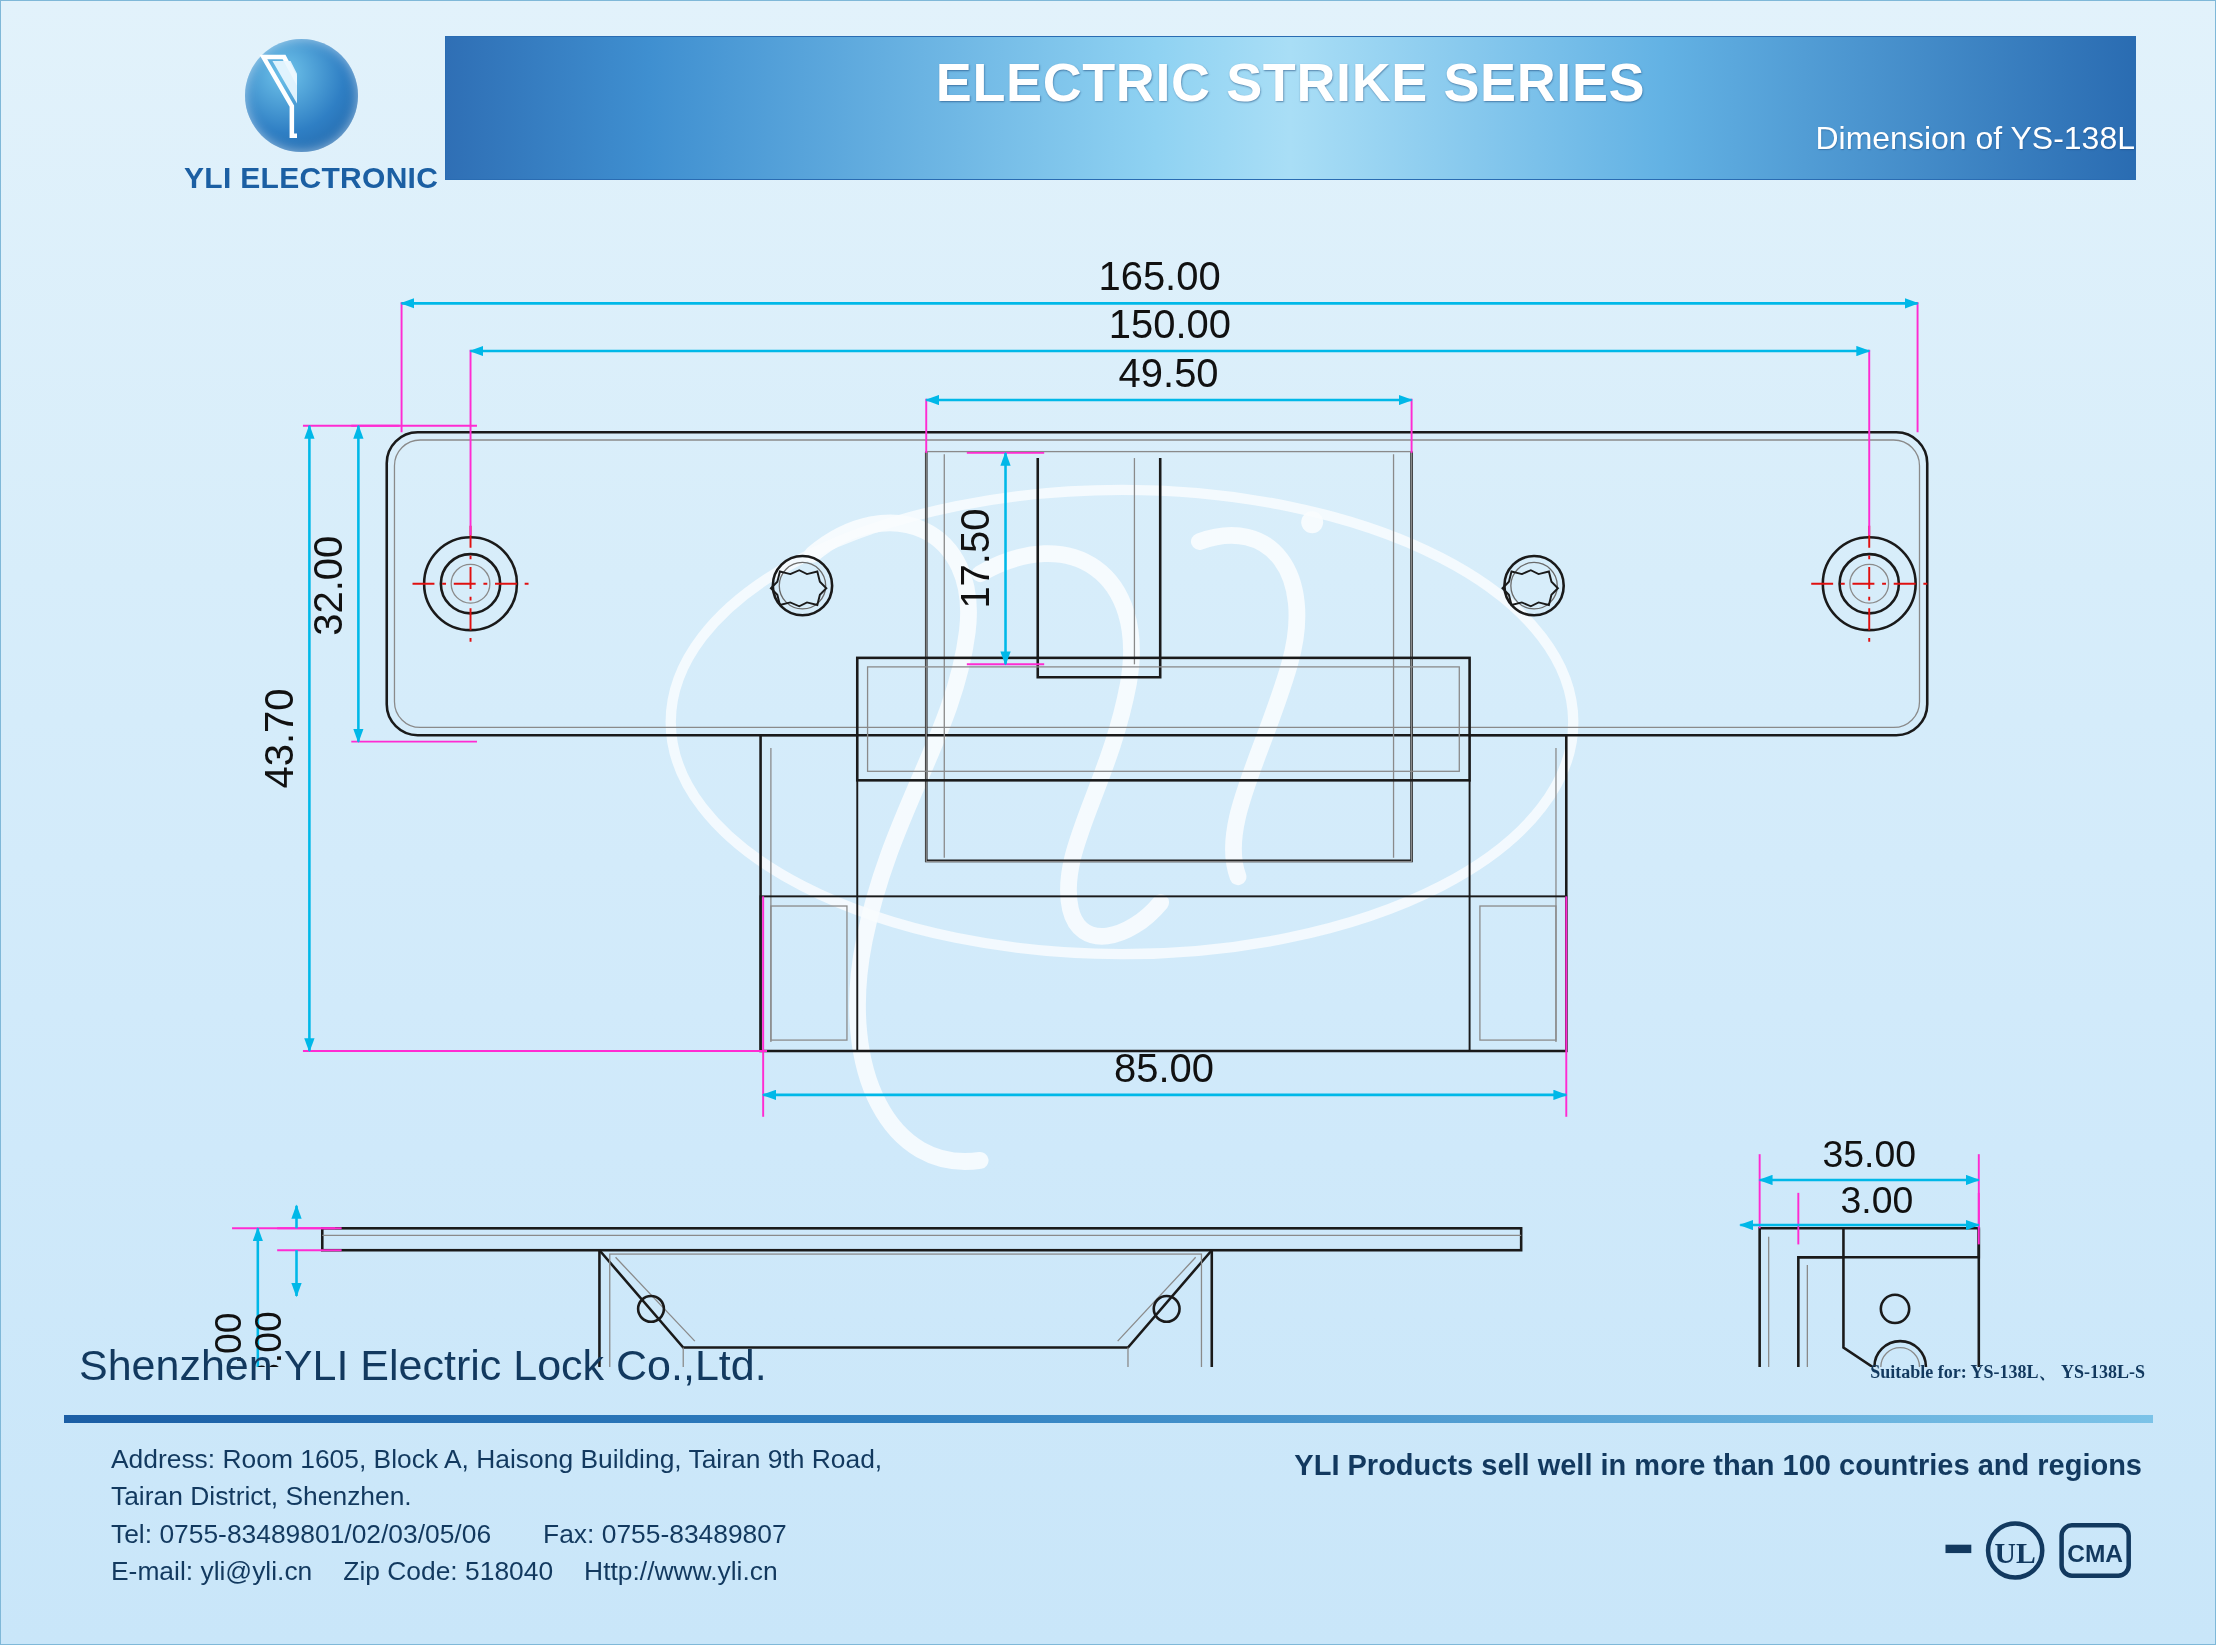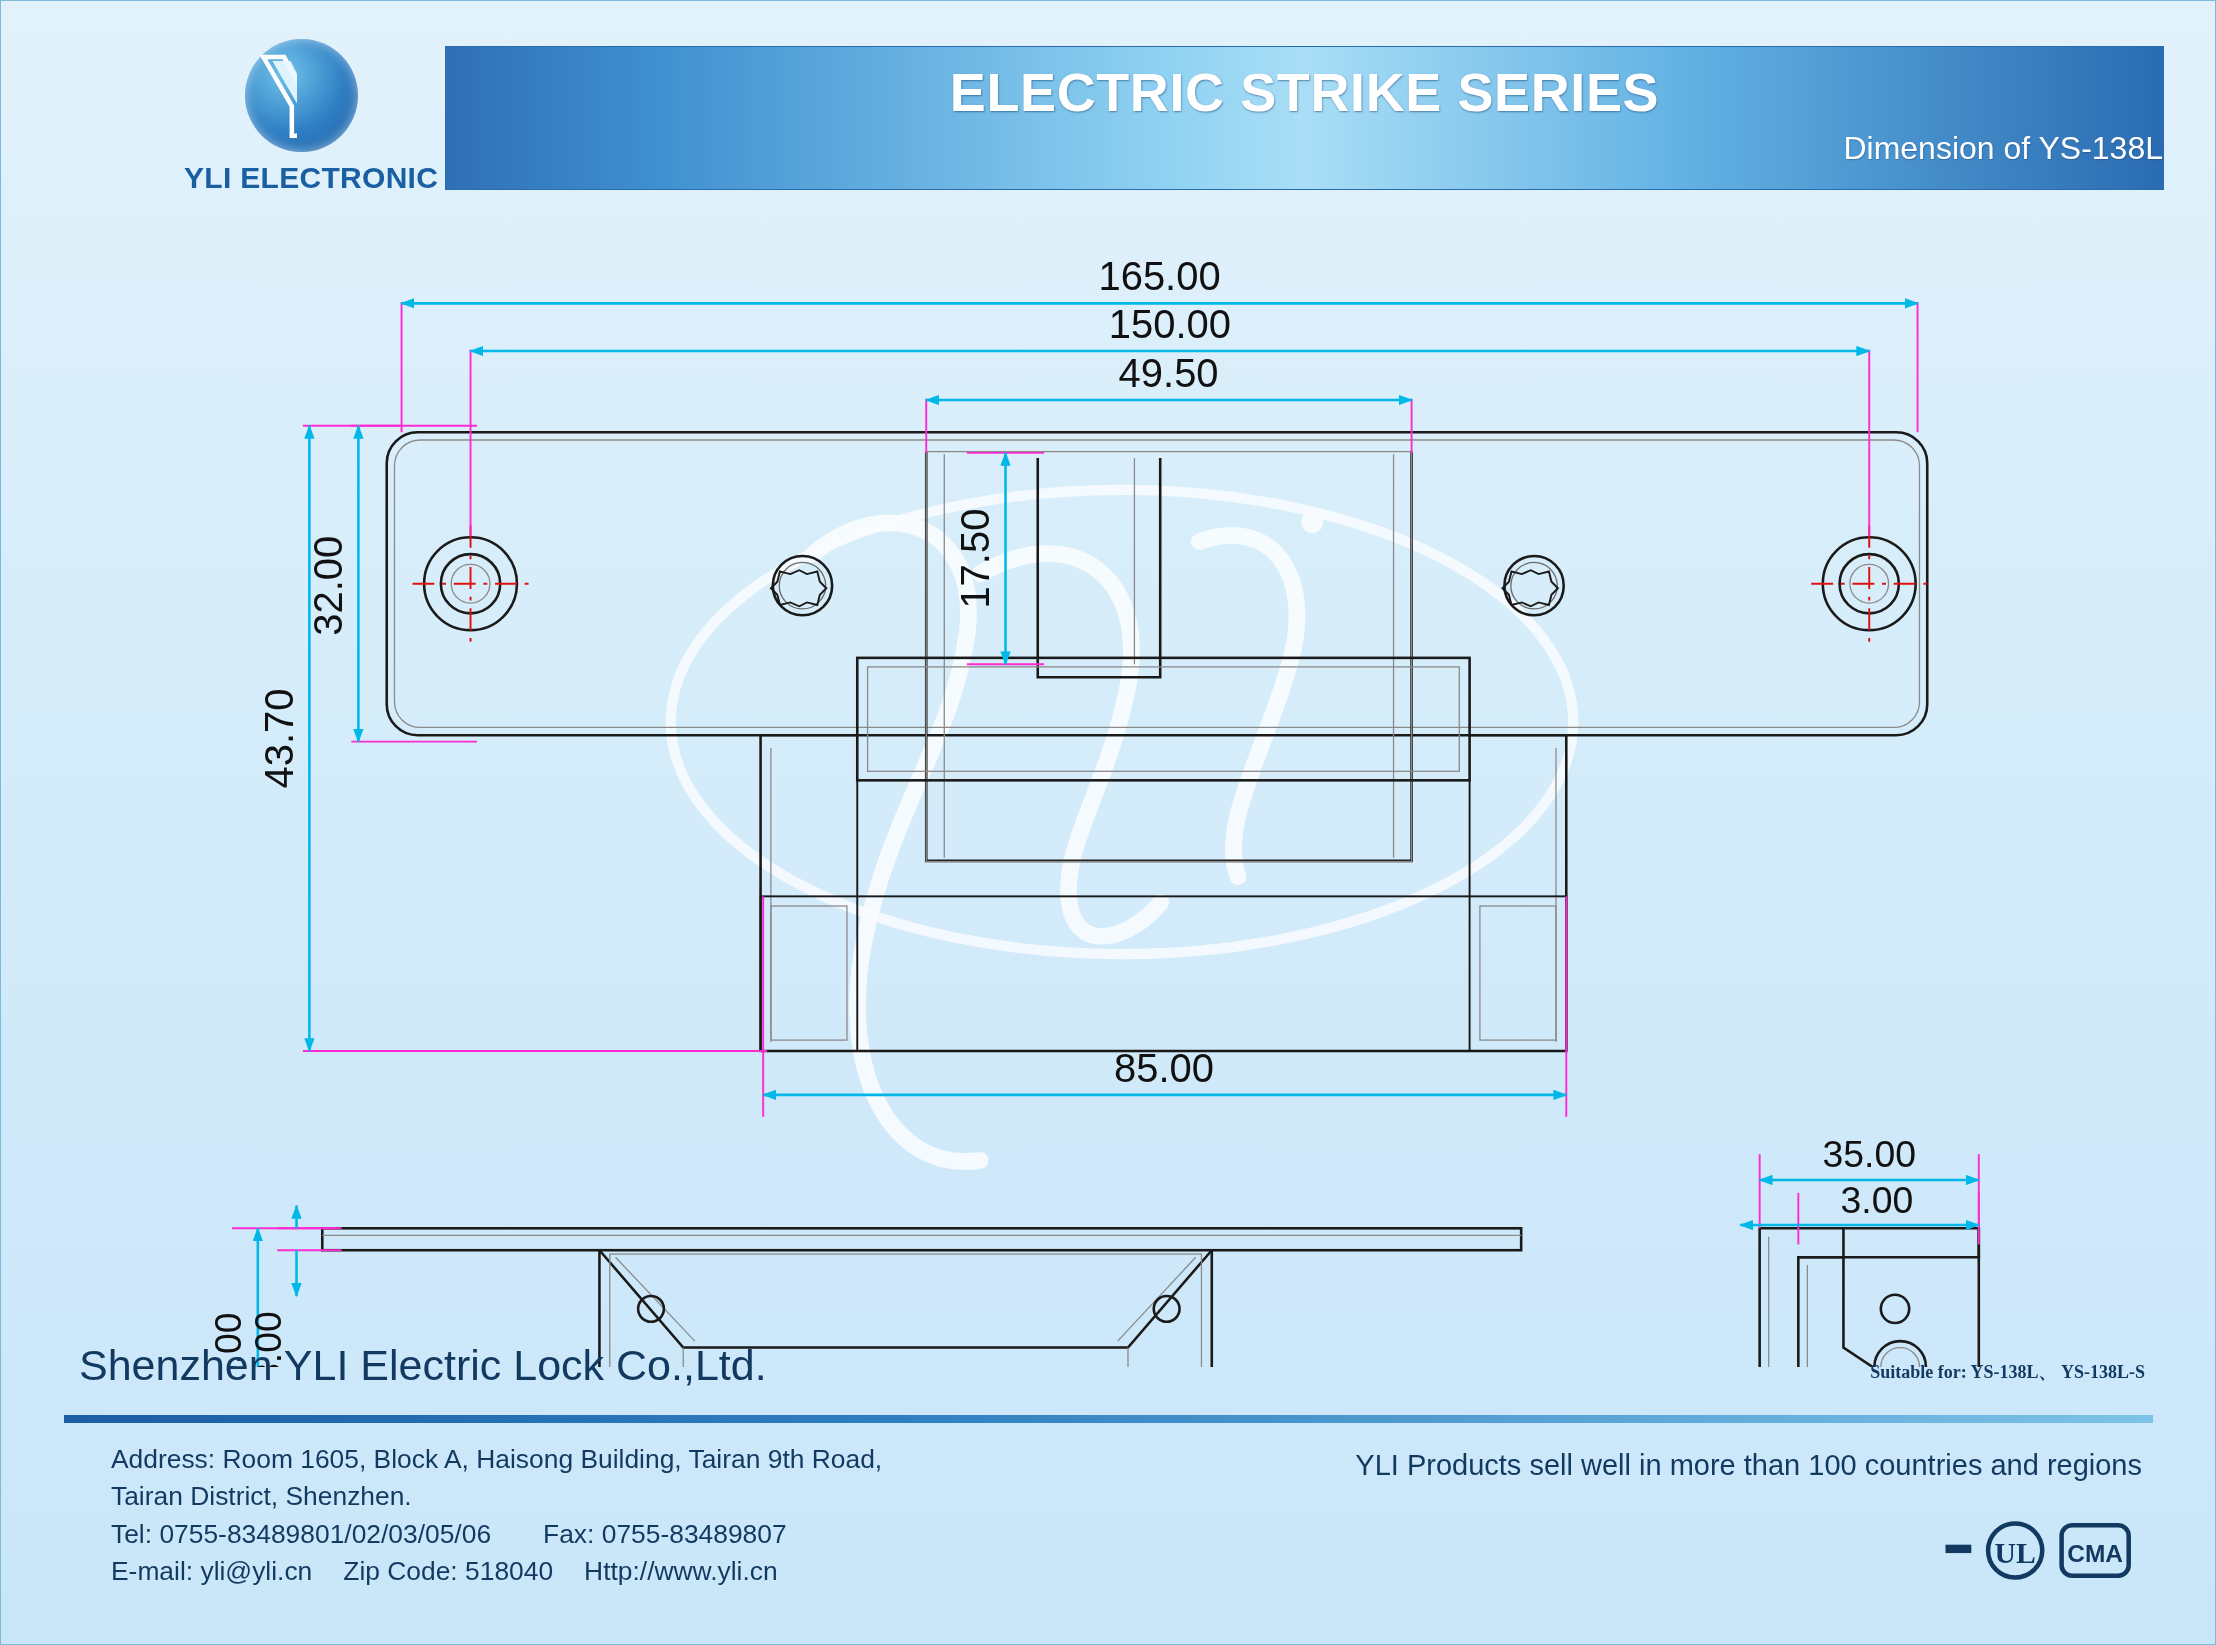--- a/index.html
+++ b/index.html
@@ -58,26 +58,25 @@
     text-align: left;
     font-size: 30px;
     font-weight: bold;
     color: #1b5fa3;
     letter-spacing: 0.3px;
     white-space: nowrap;
   }
   .title-bar {
     position: absolute;
     left: 445px;
-    top: 46px;
+    top: 36px;
     width: 1689px;
     height: 142px;
     background: linear-gradient(90deg, #2f6fb5 0%, #3f8fd0 12%, #8fd2f2 42%, #a9def6 50%, #63b2e4 72%, #2a6cb2 100%);
     border: 0.6px solid #2a6cb2;
-    padding-left: 28px;
   }
   .title-main {
     position: absolute;
     left: 0; top: 14px;
     width: 100%;
     text-align: center;
     font-size: 54px;
     font-weight: bold;
     color: #ffffff;
     letter-spacing: 0.6px;
@@ -140,21 +139,21 @@
     white-space: nowrap;
   }
   .addr-row { display: block; margin-left: 32px; }
   .addr-row .gap1 { display: inline-block; width: 52px; }
   .addr-row .gap2 { display: inline-block; width: 31px; }
   .slogan {
     position: absolute;
     right: 74px;
     top: 1449px;
     font-size: 29px;
-    font-weight: normal;
+    font-weight: bold;
     color: #12395f;
     white-space: nowrap;
   }
   .certs {
     position: absolute;
     right: 77px;
     top: 1515px;
     width: 258px;
     height: 71px;
   }

